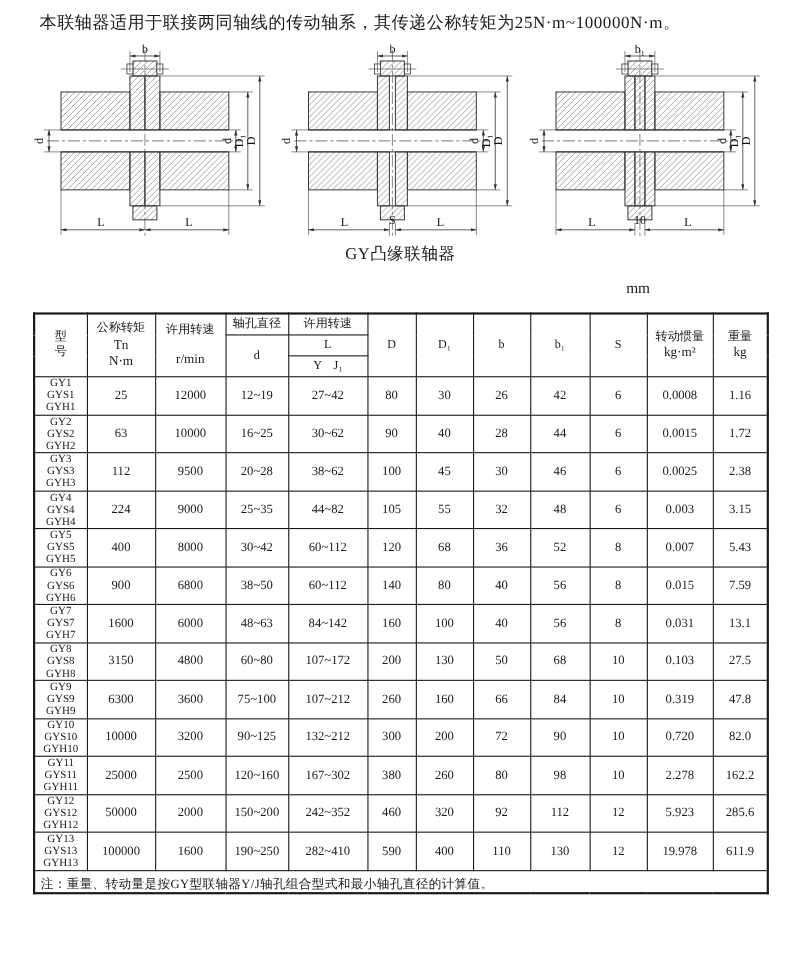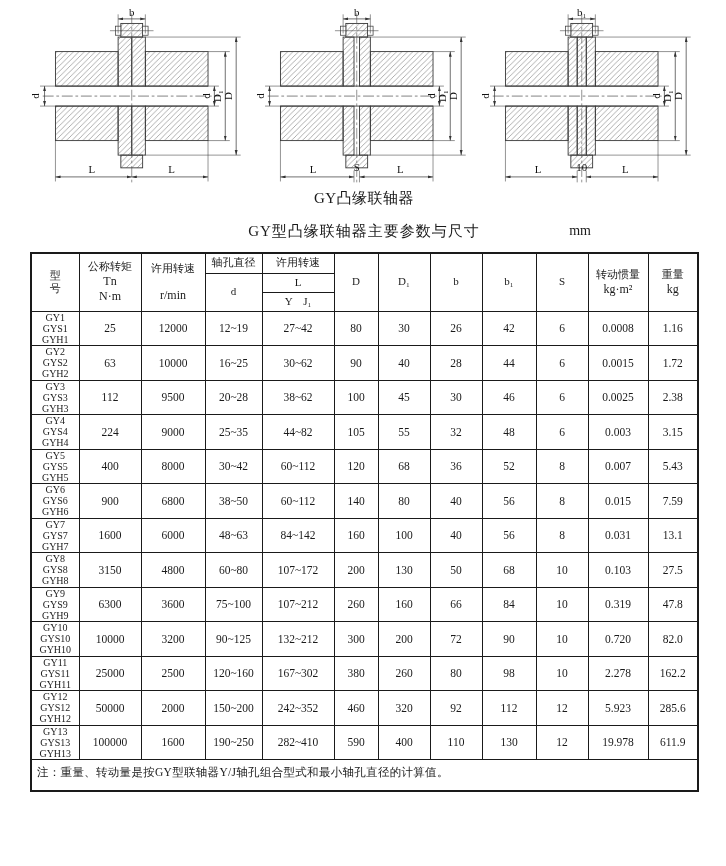--- a/index.html
+++ b/index.html
@@ -55,32 +55,33 @@
     line-height:1.25;
   }
   table.spec thead td { font-size:11px; }
   .sym { font-size:12px; }
   .pre { white-space:pre; }
   tbody tr.data-row { height:34.5px; }
   td.model-cell div { font-size:10px; line-height:11px; }
   tr.note-row td {
     text-align:left;
     font-size:11.5px;
-    padding:5px 4px 11px 5px;
+    padding:5px 4px 0 5px;
     letter-spacing:0.3px;
   }
   thead tr.h1 { height:20px; }
   thead tr.h2 { height:19px; }
   thead tr.h3 { height:19px; }
 </style>
 </head>
 <body>
 
 <div class="page">
 
+  <p class="intro">本联轴器适用于联接两同轴线的传动轴系，其传递公称转矩为25N·m~100000N·m。</p>
 
   <div class="diagrams">
     <div class="diagram">
       <div class="drawing">
           <svg viewBox="0 0 240 196" width="218" height="178">
             <defs>
               <pattern id="h0" width="6" height="6" patternUnits="userSpaceOnUse">
                 <path d="M0,6 L6,0" stroke="#8f8f8f" stroke-width="0.8"></path>
               </pattern>
               <marker id="ar0" orient="auto-start-reverse" markerWidth="8" markerHeight="6" refX="7" refY="2">
@@ -252,21 +253,20 @@
             <line x1="117" y1="186" x2="196" y2="186" stroke="#3a3a3a" stroke-width="0.8" marker-start="url(#ar2)" marker-end="url(#ar2)"></line>
             <text x="64" y="182" font-size="12" text-anchor="middle" fill="#111" font-family="Liberation Serif, serif">L</text>
             <text x="112" y="180" font-size="12" text-anchor="middle" fill="#111" font-family="Liberation Serif, serif">10</text>
             <text x="160" y="182" font-size="12" text-anchor="middle" fill="#111" font-family="Liberation Serif, serif">L</text>
           </svg>
         </div>
     </div>
   </div>
 
   <div class="table-title-row">
-    <span>GY型凸缘联轴器主要参数与尺寸</span>
     <span class="unit">mm</span>
   </div>
 
   <table class="spec">
     <colgroup>
       <col style="width:48px">
         <col style="width:62px">
         <col style="width:64px">
       <col style="width:57px">
         <col style="width:72px">

